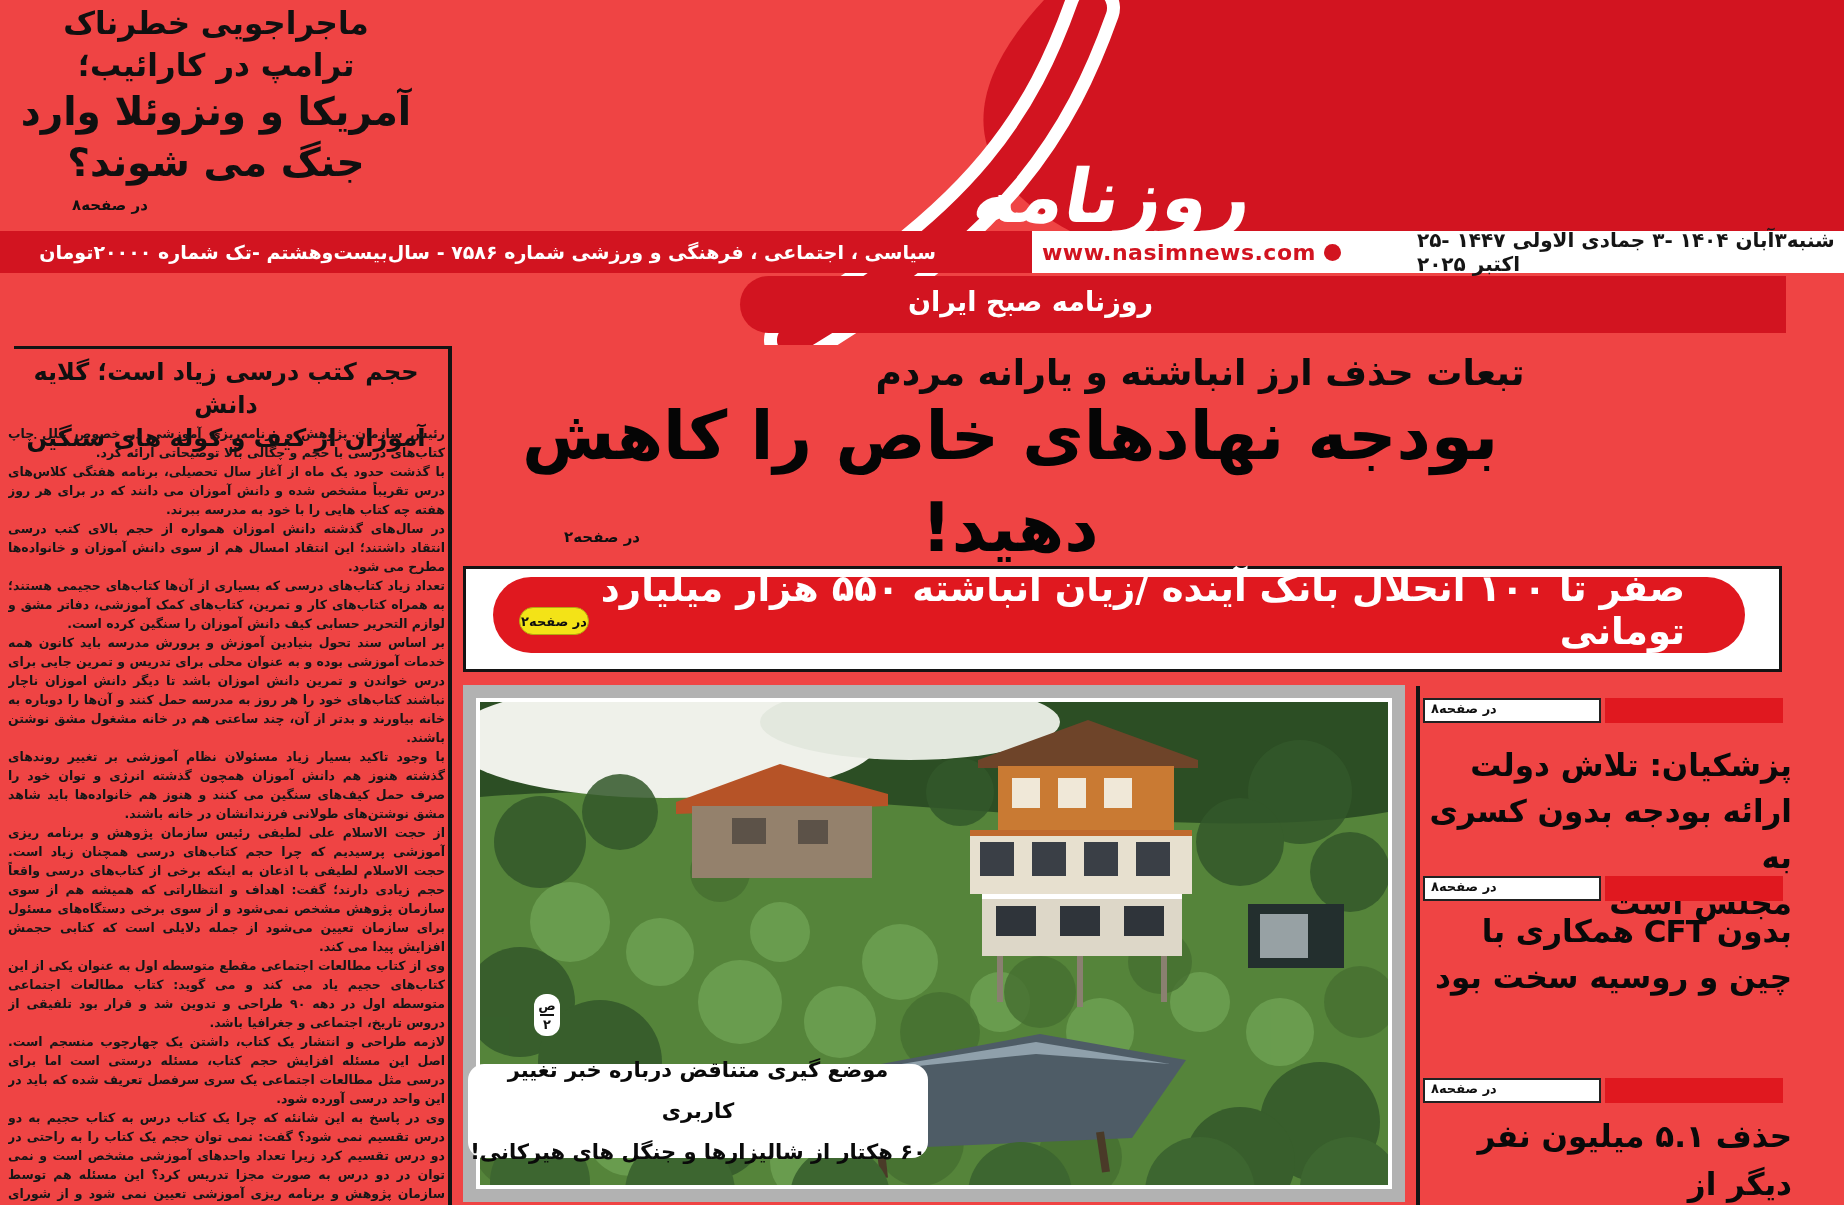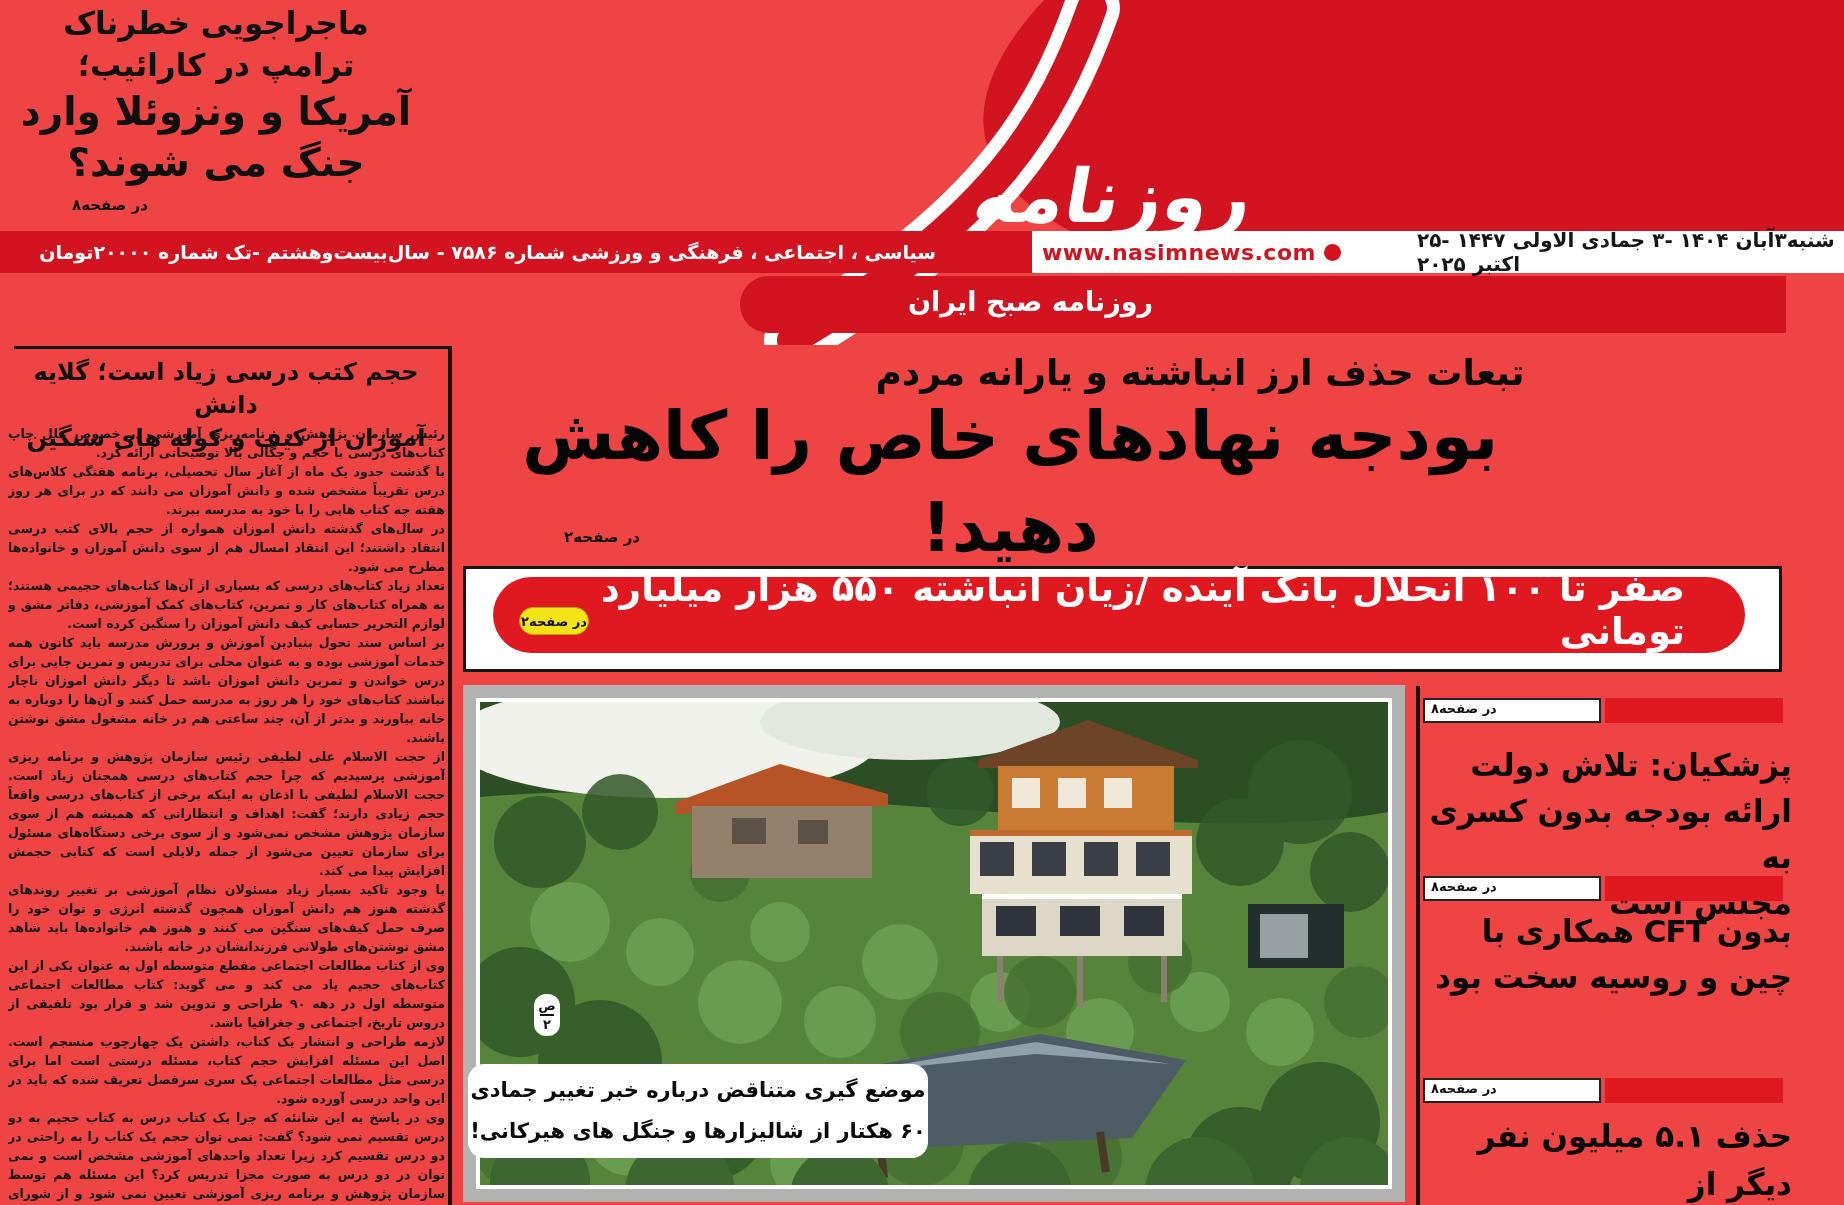--- a/index.html
+++ b/index.html
@@ -113,22 +113,22 @@
   <div class="abs lc-head">
     <div>حجم کتب درسی زیاد است؛ گلایه دانش</div>
     <div>آموزان از کیف و کوله های سنگین</div>
   </div>
   <div class="abs lc-body">
     <p>رئیس سازمان پژوهش و برنامه‌ریزی آموزشی در خصوص علل چاپ کتاب‌های درسی با حجم و چگالی بالا توضیحاتی ارائه کرد.</p>
     <p>با گذشت حدود یک ماه از آغاز سال تحصیلی، برنامه هفتگی کلاس‌های درس تقریباً مشخص شده و دانش آموزان می دانند که در برای هر روز هفته چه کتاب هایی را با خود به مدرسه ببرند.</p>
     <p>در سال‌های گذشته دانش اموزان همواره از حجم بالای کتب درسی انتقاد داشتند؛ این انتقاد امسال هم از سوی دانش آموزان و خانواده‌ها مطرح می شود.</p>
     <p>تعداد زیاد کتاب‌های درسی که بسیاری از آن‌ها کتاب‌های حجیمی هستند؛ به همراه کتاب‌های کار و تمرین، کتاب‌های کمک آموزشی، دفاتر مشق و لوازم التحریر حسابی کیف دانش آموزان را سنگین کرده است.</p>
     <p>بر اساس سند تحول بنیادین آموزش و پرورش مدرسه باید کانون همه خدمات آموزشی بوده و به عنوان محلی برای تدریس و تمرین جایی برای درس خواندن و تمرین دانش اموزان باشد تا دیگر دانش اموزان ناچار نباشند کتاب‌های خود را هر روز به مدرسه حمل کنند و آن‌ها را دوباره به خانه بیاورند و بدتر از آن، چند ساعتی هم در خانه مشغول مشق نوشتن باشند.</p>
+    <p>با وجود تاکید بسیار زیاد مسئولان نظام آموزشی بر تغییر روندهای گذشته هنوز هم دانش آموزان همچون گذشته انرژی و توان خود را صرف حمل کیف‌های سنگین می کنند و هنوز هم خانواده‌ها باید شاهد مشق نوشتن‌های طولانی فرزندانشان در خانه باشند.</p>
     <p>از حجت الاسلام علی لطیفی رئیس سازمان پژوهش و برنامه ریزی آموزشی پرسیدیم که چرا حجم کتاب‌های درسی همچنان زیاد است. حجت الاسلام لطیفی با اذعان به اینکه برخی از کتاب‌های درسی واقعاً حجم زیادی دارند؛ گفت: اهداف و انتظاراتی که همیشه هم از سوی سازمان پژوهش مشخص نمی‌شود و از سوی برخی دستگاه‌های مسئول برای سازمان تعیین می‌شود از جمله دلایلی است که کتابی حجمش افزایش پیدا می کند.</p>
-    <p>با وجود تاکید بسیار زیاد مسئولان نظام آموزشی بر تغییر روندهای گذشته هنوز هم دانش آموزان همچون گذشته انرژی و توان خود را صرف حمل کیف‌های سنگین می کنند و هنوز هم خانواده‌ها باید شاهد مشق نوشتن‌های طولانی فرزندانشان در خانه باشند.</p>
     <p>وی از کتاب مطالعات اجتماعی مقطع متوسطه اول به عنوان یکی از این کتاب‌های حجیم یاد می کند و می گوید: کتاب مطالعات اجتماعی متوسطه اول در دهه ۹۰ طراحی و تدوین شد و قرار بود تلفیقی از دروس تاریخ، اجتماعی و جغرافیا باشد.</p>
     <p>لازمه طراحی و انتشار یک کتاب، داشتن یک چهارچوب منسجم است. اصل این مسئله افزایش حجم کتاب، مسئله درستی است اما برای درسی مثل مطالعات اجتماعی یک سری سرفصل تعریف شده که باید در این واحد درسی آورده شود.</p>
     <p>وی در پاسخ به این شانئه که چرا یک کتاب درس به کتاب حجیم به دو درس تقسیم نمی شود؟ گفت: نمی توان حجم یک کتاب را به راحتی در دو درس تقسیم کرد زیرا تعداد واحدهای آموزشی مشخص است و نمی توان در دو درس به صورت مجزا تدریس کرد؟ این مسئله هم توسط سازمان پژوهش و برنامه ریزی آموزشی تعیین نمی شود و از شورای عالی آموزش و پرورش تعداد واحدها مشخص می شود.</p>
 
   </div>
 
   <div class="abs photo-frame">
     <div class="photo-inner">
       <svg viewBox="0 0 908 483" preserveAspectRatio="none" xmlns="http://www.w3.org/2000/svg">
         <rect width="908" height="483" fill="#55843a"></rect>
@@ -216,21 +216,21 @@
         </g>
       </svg>
     </div>
   </div>
   <div class="abs photo-badge">
     <span>ص</span>
     <span class="sep"></span>
     <span>۲</span>
   </div>
   <div class="abs photo-caption">
-    <div>موضع گیری متناقض درباره خبر تغییر جمادی</div>
+    <div>موضع گیری متناقض درباره خبر تغییر کاربری</div>
     <div>۶۰ هکتار از شالیزارها و جنگل های هیرکانی!</div>
   </div>
 
   <div class="abs rc-vline"></div>
 
   <div class="abs rc-row" style="top:698px;">
     <div class="rc-tag">در صفحه۸</div>
     <div class="rc-bar"></div>
   </div>
   <div class="abs rc-h" style="top:742px;">

